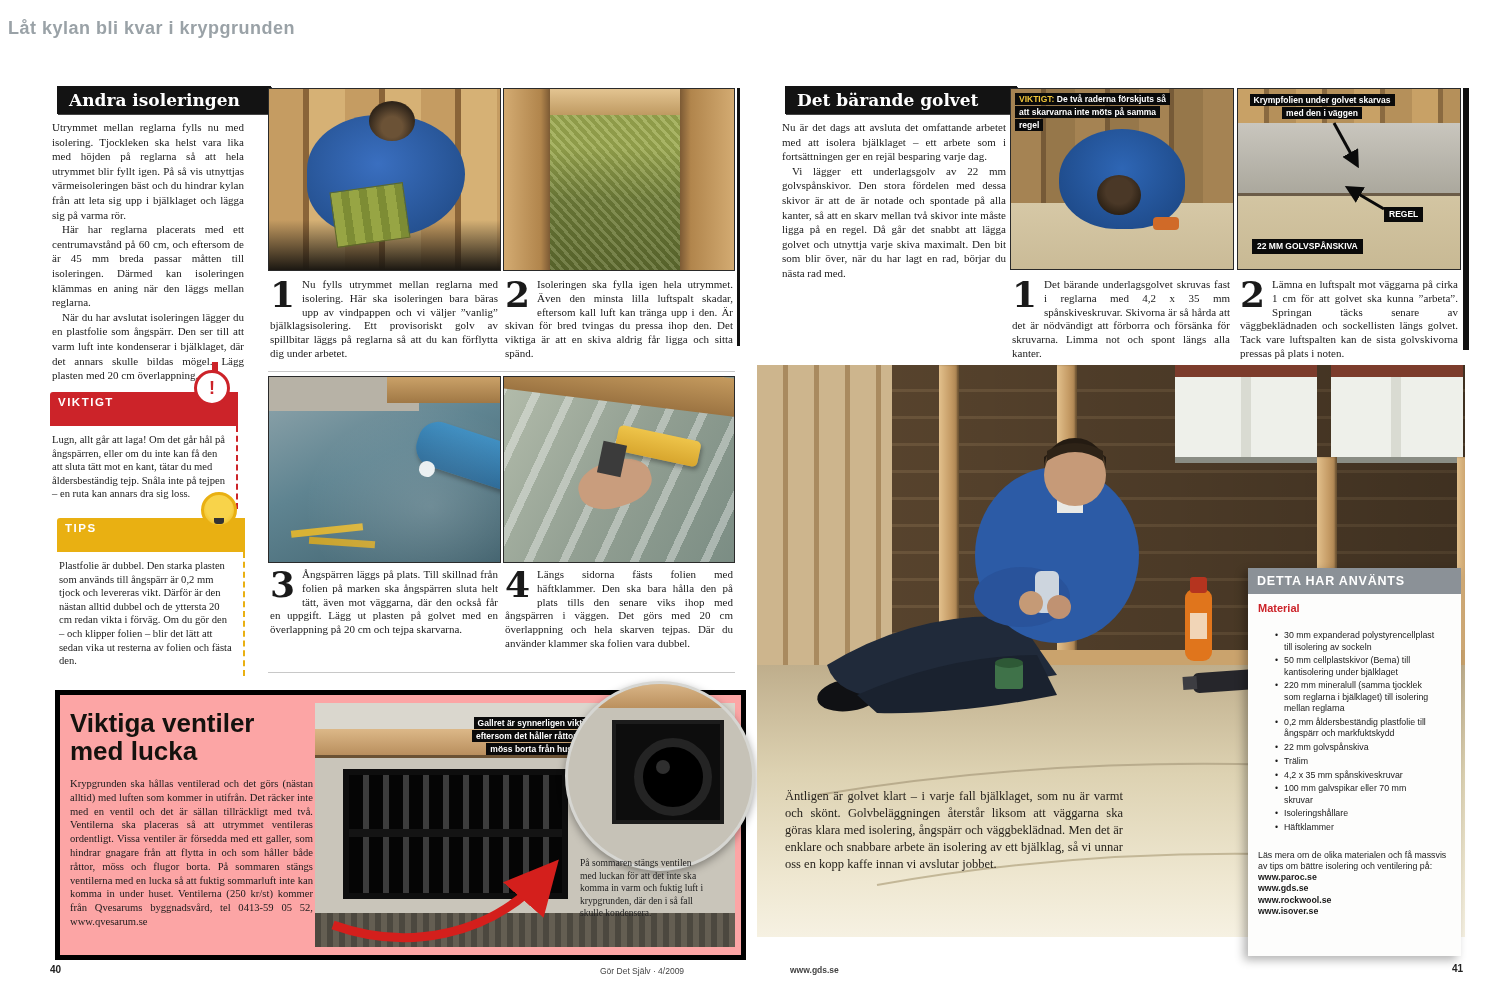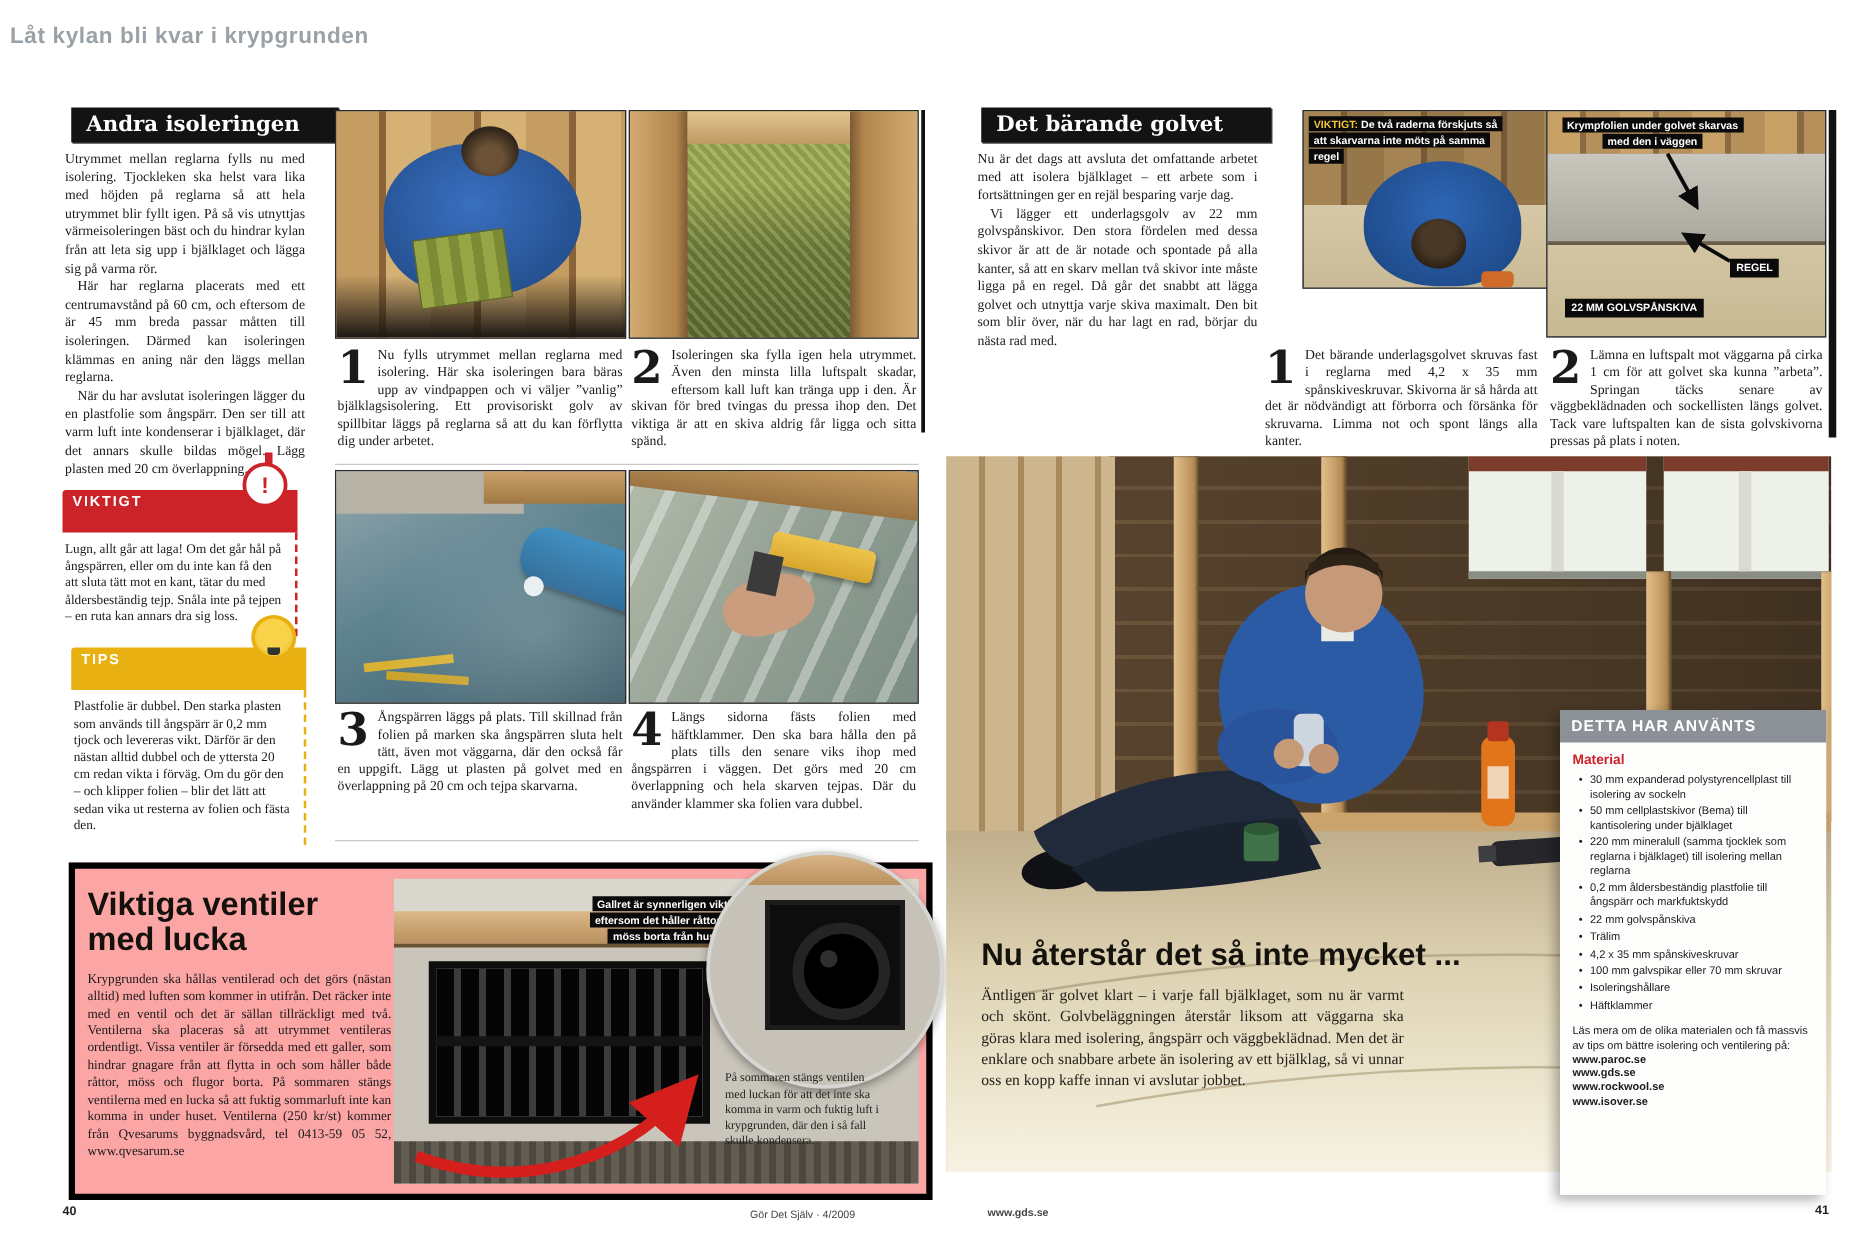--- a/index.html
+++ b/index.html
@@ -29,21 +29,21 @@
          font-weight:bold;}
   .plabel{position:absolute;background:#0a0a0a;color:#fff;font-family:"Liberation Sans",sans-serif;
           font-weight:bold;font-size:8.5px;line-height:11px;padding:2px 5px;text-align:center;}
   .bigtitle{font-family:"Liberation Sans", sans-serif;font-weight:bold;color:#15120e;}
   .mbox{position:absolute;left:1248px;top:568px;width:213px;height:388px;background:#fdfdfc;
         box-shadow:-4px 4px 9px rgba(0,0,0,.3);}
   .mbox-head{background:#8b9197;color:#fff;font-family:"Liberation Sans",sans-serif;font-weight:bold;
              font-size:12.5px;letter-spacing:.8px;line-height:26px;height:26px;padding-left:9px;}
   .mbox-body{padding:7px 10px 0 10px;font-family:"Liberation Sans",sans-serif;font-size:8.8px;line-height:11.3px;}
   .mbox-body .mat{color:#cc2329;font-weight:bold;font-size:11px;margin:2px 0 4px 0;}
-  .mbox-body ul{margin:4px;padding-left:10px;list-style:none;}
+  .mbox-body ul{margin:16px;padding-left:10px;list-style:none;}
   .mbox-body li{position:relative;margin-bottom:2.5px;}
   .mbox-body li:before{content:"•";position:absolute;left:-9px;top:0;}
   .mlink{font-weight:bold;}
   .ftr{font-family:"Liberation Sans",sans-serif;font-size:9px;color:#444;}
   .stud{position:absolute;width:20px;background:linear-gradient(90deg,#e2c08c,#c49a64 60%,#a37d4c);
         box-shadow:inset -2px 0 2px rgba(0,0,0,.35);}
 </style>
 </head>
 <body>
 
@@ -172,21 +172,21 @@
   <div class="abs ftr" style="left:50px;top:964px;font-weight:bold;color:#222;font-size:10px;">40</div>
   <div class="abs ftr" style="left:600px;top:966px;font-size:8.5px;">Gör Det Själv · 4/2009</div>
 
   <div class="abs secbar" style="left:785px;top:86px;width:208px;">Det bärande golvet</div>
 
   <div class="abs bodycol" style="left:782px;top:120px;width:224px;">
     <p>Nu är det dags att avsluta det omfattande arbetet med att isolera bjälklaget – ett arbete som i fortsättningen ger en rejäl besparing varje dag.</p>
     <p>Vi lägger ett underlagsgolv av 22 mm golvspånskivor. Den stora fördelen med dessa skivor är att de är notade och spontade på alla kanter, så att en skarv mellan två skivor inte måste ligga på en regel. Då går det snabbt att lägga golvet och utnyttja varje skiva maximalt. Den bit som blir över, när du har lagt en rad, börjar du nästa rad med.</p>
   </div>
 
-  <div class="photo" style="left:1042px;top:88px;width:224px;height:143px;">
+  <div class="photo" style="left:1010px;top:88px;width:224px;height:182px;">
     <div class="abs" style="left:0;right:0;top:0;height:120px;background:repeating-linear-gradient(90deg,#c8a166 0 30px,#8a6a40 30px 35px,#b5905a 35px 64px);"></div>
     <div class="abs" style="left:0;right:0;top:0;height:120px;background:rgba(58,44,28,.25);"></div>
     <div class="abs" style="left:0;right:0;bottom:0;height:66px;background:linear-gradient(#d6c8a6,#cabb97);"></div>
     <div class="abs" style="left:48px;top:40px;width:126px;height:100px;background:radial-gradient(ellipse at 50% 40%,#2e66b5,#1f4c8c 75%);border-radius:50% 50% 42% 46%;"></div>
     <div class="abs" style="left:86px;top:86px;width:44px;height:40px;background:radial-gradient(circle at 50% 40%,#4a3827 40%,#2b2014 75%);border-radius:50%;"></div>
     <div class="abs" style="left:142px;top:128px;width:26px;height:13px;background:#d06a28;border-radius:4px;"></div>
     <div class="plabel" style="left:4px;top:4px;width:158px;text-align:left;background:transparent;padding:0;">
       <span style="background:#0a0a0a;box-decoration-break:clone;-webkit-box-decoration-break:clone;padding:1px 4px;line-height:13px;">
         <span style="color:#f0c53a;">VIKTIGT:</span><span> De två raderna förskjuts så att skarvarna inte möts på samma regel</span>
       </span>
@@ -271,21 +271,20 @@
       <rect x="433" y="248" width="17" height="26" fill="#f3e6d2" opacity="0.85"></rect>
       <g transform="rotate(-4 470 318)">
         <rect x="436" y="306" width="76" height="20" rx="6" fill="#26262b"></rect>
         <rect x="494" y="316" width="16" height="26" rx="4" fill="#2d2d33"></rect>
         <rect x="426" y="309" width="14" height="13" fill="#3d3d42"></rect>
       </g>
       <path d="M512,338 Q560,360 600,344" stroke="#1a1a1a" stroke-width="3" fill="none"></path>
     </svg>
   </div>
 
-  <div class="abs bigtitle" style="left:785px;top:750px;font-size:25px;">Nu återstår det så inte mycket ...</div>
   <div class="abs" style="left:785px;top:788px;width:338px;font-size:12.5px;line-height:17px;text-align:justify;color:#26221c;">Äntligen är golvet klart – i varje fall bjälklaget, som nu är varmt och skönt. Golvbeläggningen återstår liksom att väggarna ska göras klara med isolering, ångspärr och väggbeklädnad. Men det är enklare och snabbare arbete än isolering av ett bjälklag, så vi unnar oss en kopp kaffe innan vi avslutar jobbet.</div>
 
   <div class="mbox">
     <div class="mbox-head">DETTA HAR ANVÄNTS</div>
     <div class="mbox-body">
       <div class="mat">Material</div>
       <ul>
         <li>30 mm expanderad polystyrencellplast till isolering av sockeln</li>
         <li>50 mm cellplastskivor (Bema) till kantisolering under bjälklaget</li>
         <li>220 mm mineralull (samma tjocklek som reglarna i bjälklaget) till isolering mellan reglarna</li>

